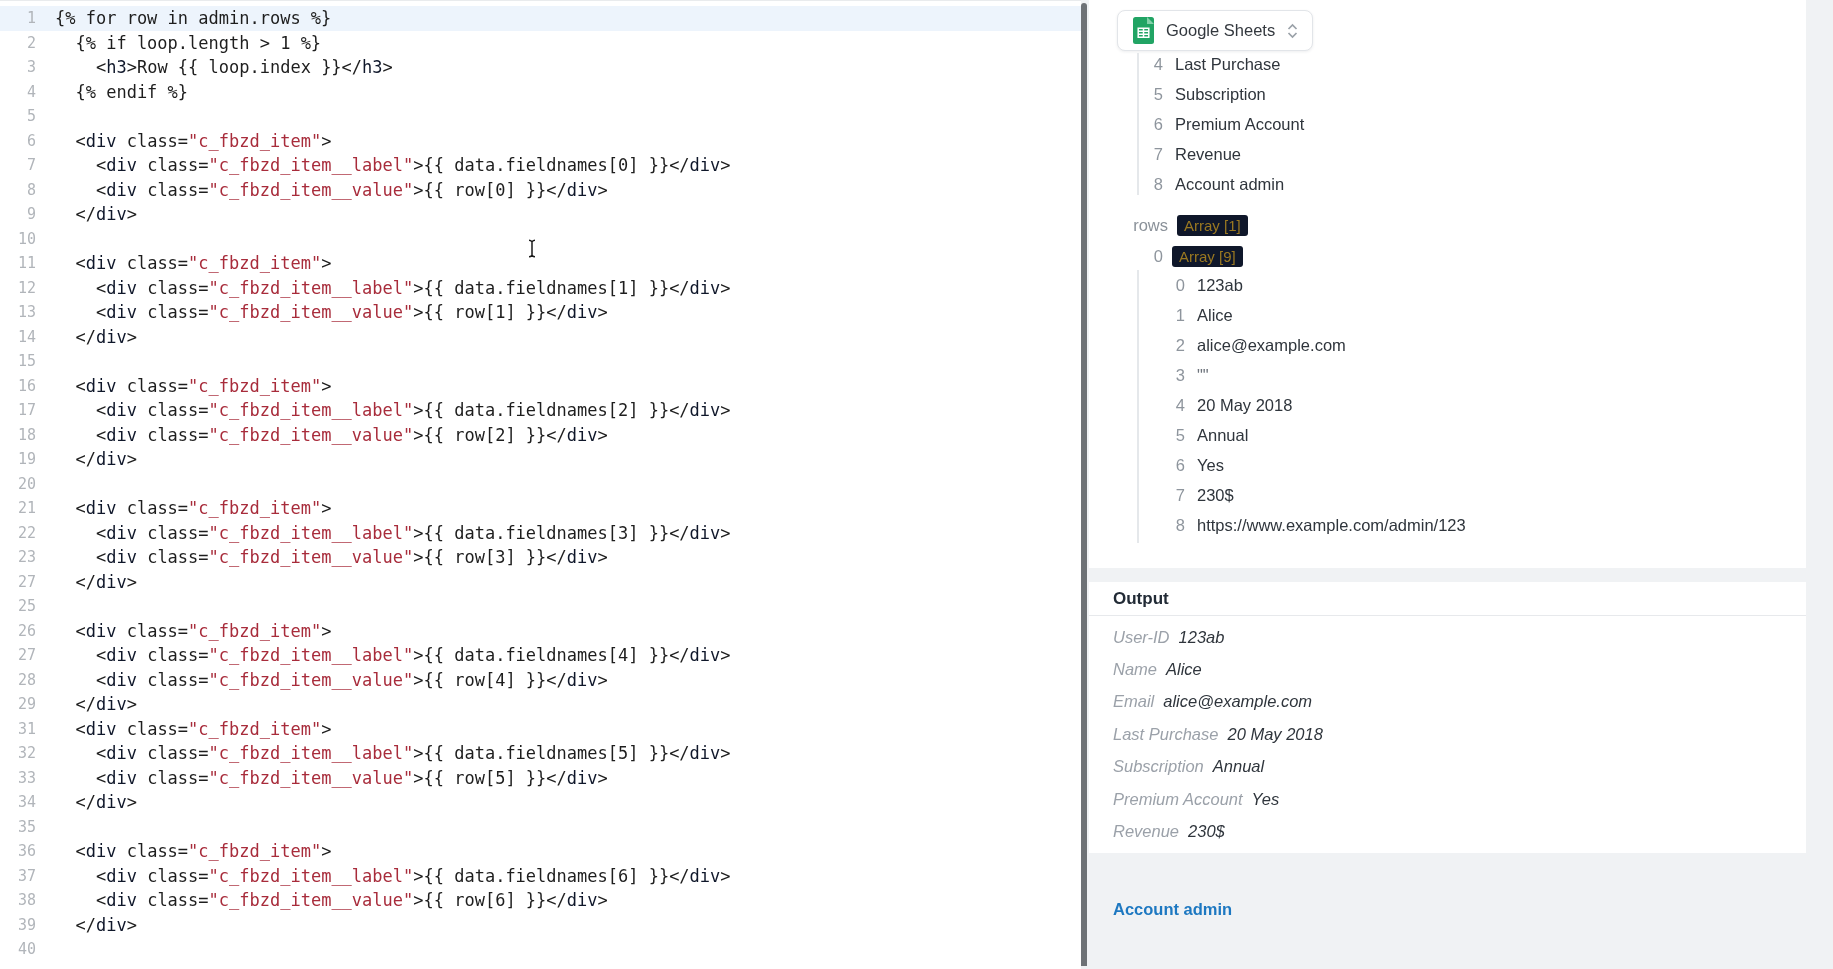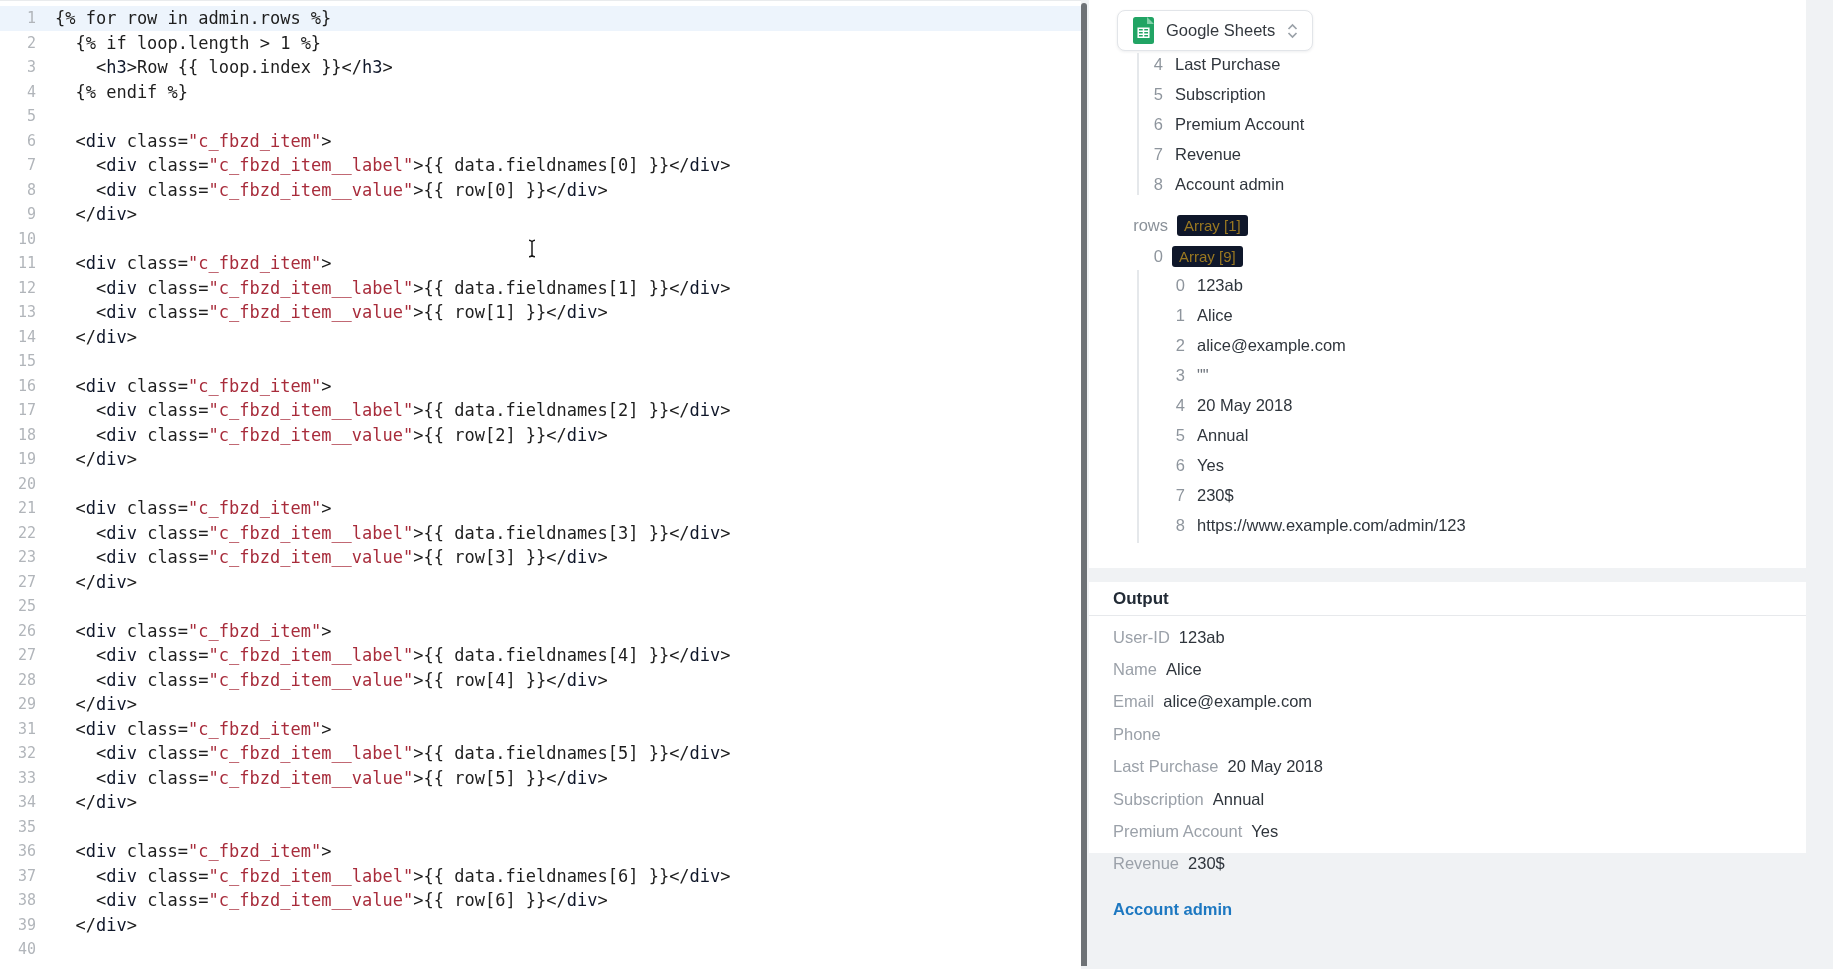--- a/index.html
+++ b/index.html
@@ -67,21 +67,21 @@
   }
   
   #output-head{
     position:absolute;left:0;top:0;right:0;height:33px;
     border-bottom:1px solid #e7e9ec;
   }
   #output-title{
     position:absolute;left:24px;top:7px;
     font-size:17px;font-weight:bold;color:#222b36;
   }
-  #output-rows{position:absolute;left:24px;top:39px;right:16px;}
+  #output-rows{position:absolute;left:24px;top:39px;right:16px;font-style:italic;}
   .orow{height:32.4px;display:flex;align-items:center;font-size:16.5px;}
   .olabel{color:#9ba1a9;}
   .ovalue{color:#2f353c;margin-left:9px;}
   #output-link{
     position:absolute;left:24px;top:318px;
     font-size:16.5px;font-weight:bold;color:#1d78c1;cursor:pointer;
   }
 </style>
 </head>
 <body>
@@ -351,23 +351,20 @@
       </div>
       <div class="orow">
         <span class="olabel">Name</span>
         <span class="ovalue">Alice</span>
       </div>
       <div class="orow">
         <span class="olabel">Email</span>
         <span class="ovalue">alice@example.com</span>
       </div>
       <div class="orow">
-        <span class="olabel">Phone</span>
-      </div>
-      <div class="orow">
         <span class="olabel">Last Purchase</span>
         <span class="ovalue">20 May 2018</span>
       </div>
       <div class="orow">
         <span class="olabel">Subscription</span>
         <span class="ovalue">Annual</span>
       </div>
       <div class="orow">
         <span class="olabel">Premium Account</span>
         <span class="ovalue">Yes</span>

